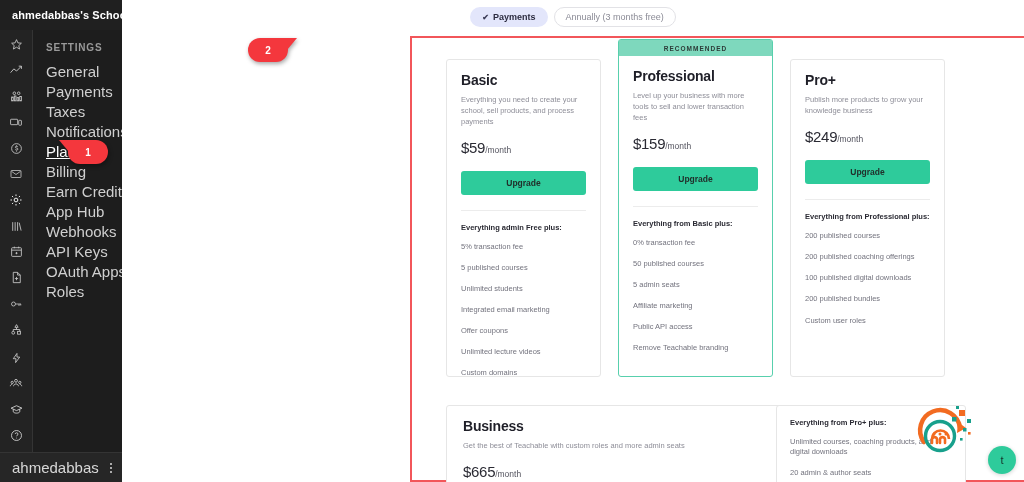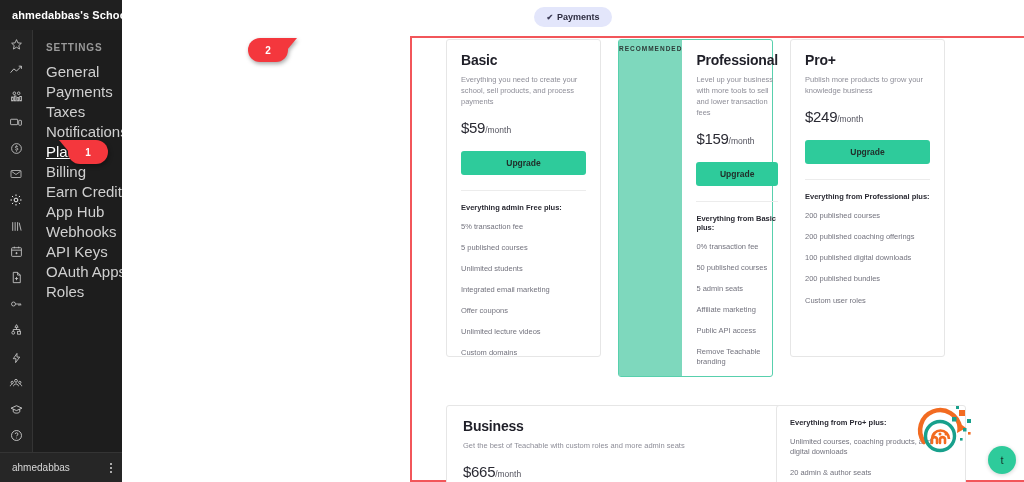--- a/index.html
+++ b/index.html
@@ -54,21 +54,21 @@
     padding: 0 0 0 13px; height: 20px; line-height: 20px;
     white-space: nowrap; cursor: pointer;
   }
   .menu-item.active { color: #ffffff; text-decoration: underline; }
   .side-footer {
     height: 30px; background: #262626;
     border-top: 1px solid #343434;
     display: flex; align-items: center; justify-content: space-between;
     padding: 0 10px 0 12px;
   }
-  .side-footer .uname { color: #d8d8d8; font-size: 10px; }
+  .side-footer .uname { color: #d8d8d8; font-size: 15px; }
   .kebab { display: flex; flex-direction: column; gap: 2px; cursor: pointer; }
   .kebab i { width: 2px; height: 2px; background: #d8d8d8; border-radius: 50%; display: block; }
 
   
   .main { flex: 1; position: relative; background: #fff; height: 482px; }
 
   .billing-toggle {
     position: absolute; top: 7px; left: 0; right: 0;
     display: flex; justify-content: center; align-items: center; gap: 6px;
   }
@@ -89,24 +89,24 @@
   }
 
   .cards-row {
     position: absolute; left: 34px; top: 1px;
     display: flex; gap: 17px;
   }
   .card {
     width: 155px; background: #fff;
     border: 1px solid #e6e6e6; border-radius: 3px;
   }
-  .card.basic, .card.proplus { height: 318px; }
+  .card.basic, .card.proplus { margin-top: 20px; height: 318px; }
   .card.pro {
     border: 1px solid #58d0ad; height: 338px;
-    display: flex; 
+    display: flex; flex-direction: column;
   }
   .rec-banner {
     background: #7ed8bd; color: #2d3b38;
     font-size: 6.5px; font-weight: bold; letter-spacing: 1px;
     text-align: center; padding: 5px 0 4px;
   }
   .card-inner { padding: 12px 14px 10px; }
   .plan-name { font-size: 14px; color: #1f1f28; font-weight: bold; letter-spacing: -.2px; }
   .plan-desc {
     font-size: 7.5px; color: #8e8e98; line-height: 1.45;
@@ -329,20 +329,23 @@
         </span>
     </div>
   </aside>
 
   <main class="main">
 
     <div class="billing-toggle">
       <div class="pill selected">
         <span class="check">✔</span>
         <span>Payments</span>
+      </div>
+      <div class="pill outline">
+        <span>Annually (3 months free)</span>
       </div>
     </div>
 
     <section class="redbox">
 
       <div class="cards-row">
 
         <article class="card basic">
           <div class="card-inner">
             <div class="plan-name">Basic</div>

